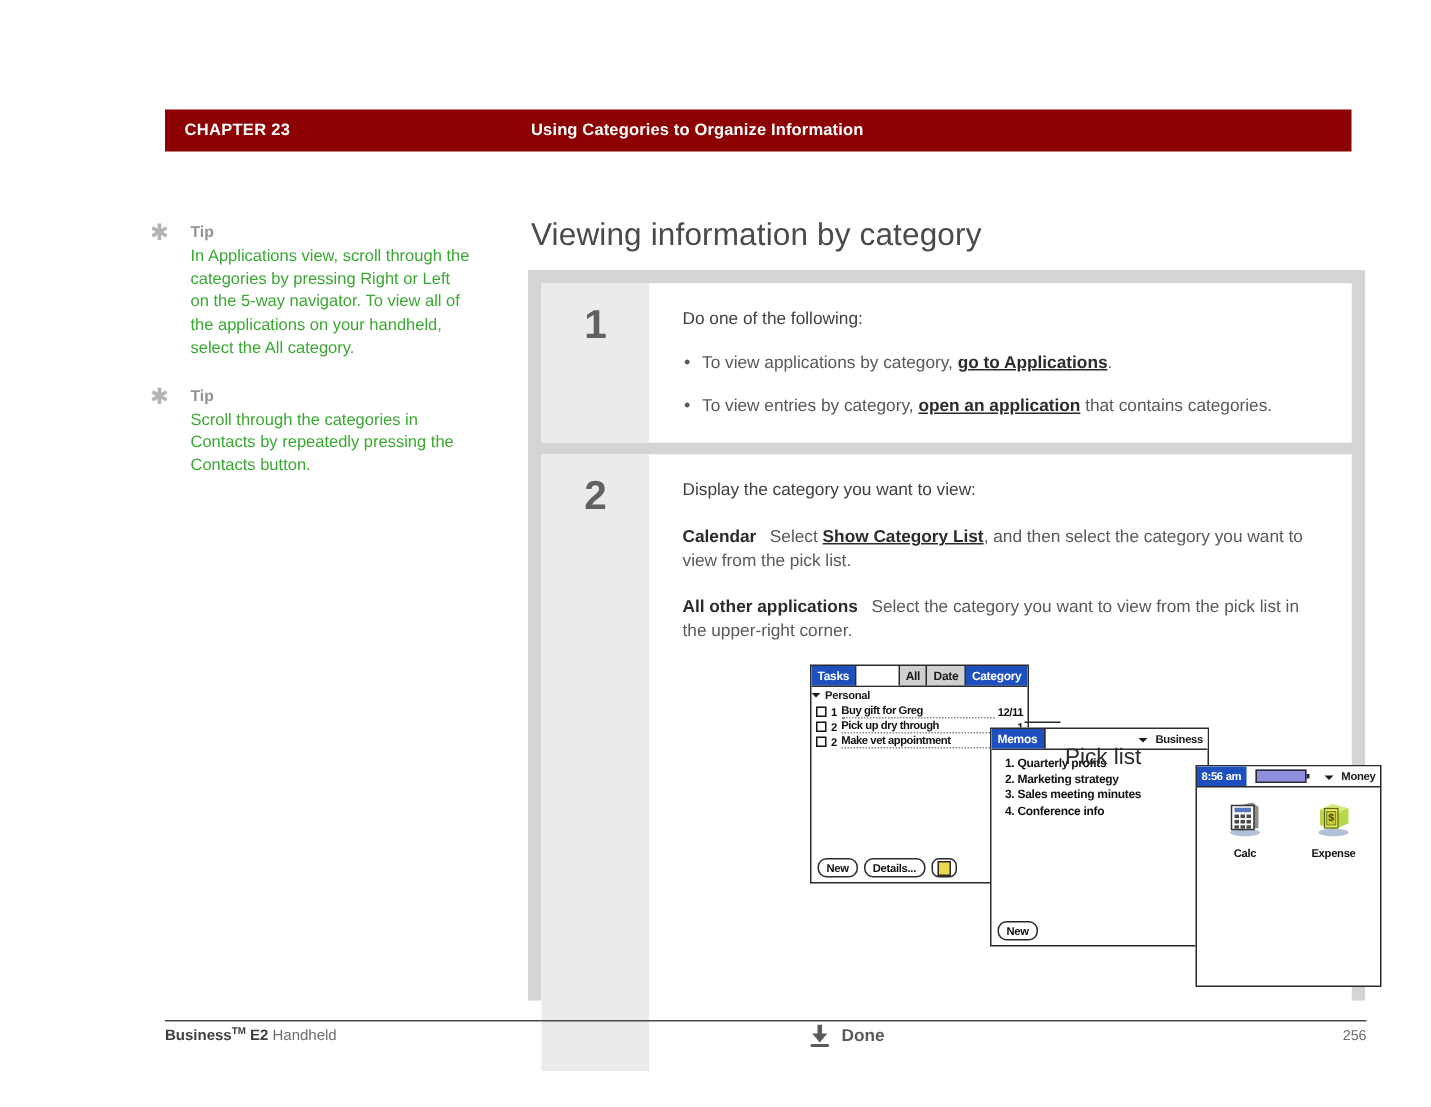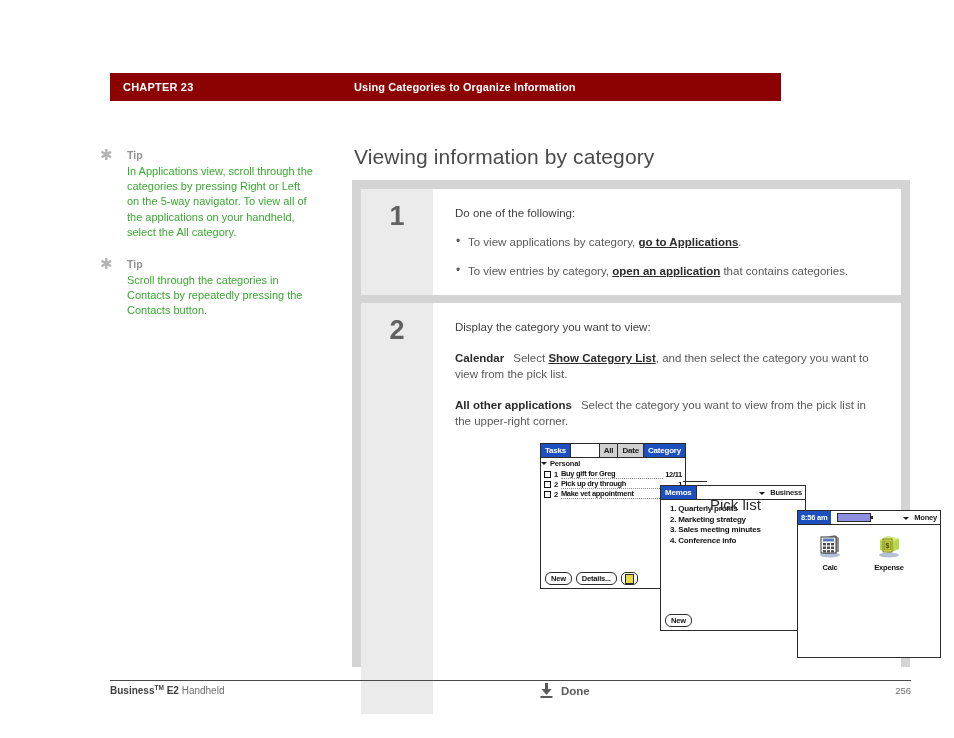--- a/index.html
+++ b/index.html
@@ -14,21 +14,21 @@
     position: relative;
     font-family: "Liberation Sans", sans-serif;
     overflow: hidden;
   }
 
   
   #header-bar {
     position: absolute;
     left: 110px;
     top: 73px;
-    width: 671px;
+    width: 791px;
     height: 28px;
     background: #8c0202;
   }
   #header-chapter {
     position: absolute;
     left: 13px;
     top: 8px;
     font-size: 11px;
     font-weight: bold;
     color: #ffffff;
@@ -337,21 +337,21 @@
     font-weight: bold;
     color: #111111;
     line-height: 10.5px;
     letter-spacing: -0.2px;
   }
 
   
   #win-apps {
     left: 342px;
     top: 67px;
-    width: 144px;
+    width: 124px;
     height: 148px;
     border: 1px solid #2b2b2b;
     z-index: 3;
   }
   .tb-apps {
     height: 13px;
     background: #ffffff;
     border-bottom: 1px solid #2b2b2b;
     display: flex;
     align-items: center;

